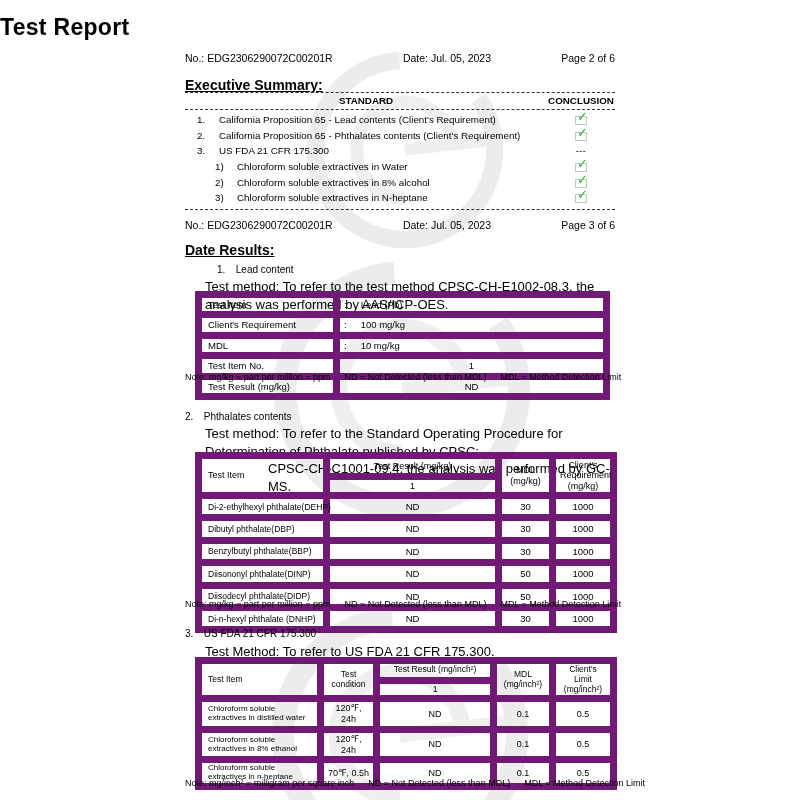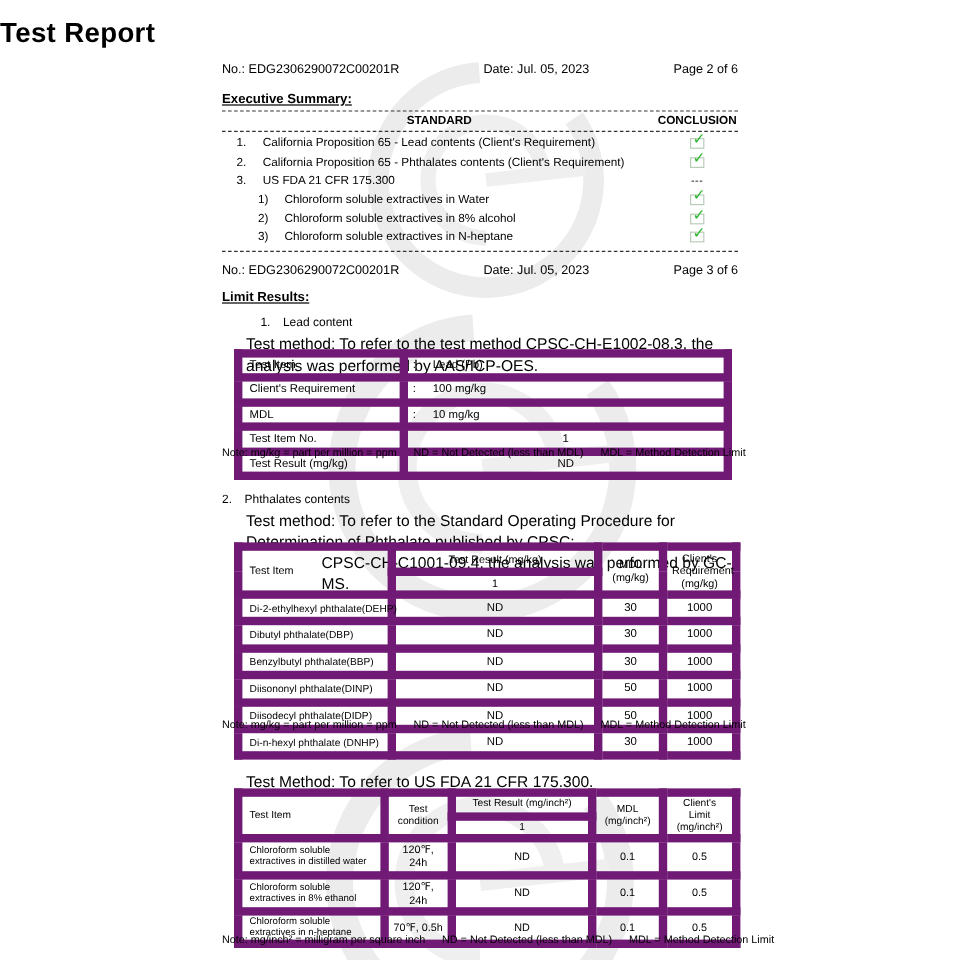--- a/index.html
+++ b/index.html
@@ -13,21 +13,21 @@
   }
   .watermark { position:absolute; z-index:0; }
   .content { position:absolute; inset:0; z-index:1; }
   .block { position:absolute; left:185px; width:430px; }
 
   .title { top:14px; left:0; width:800px; font-size:23px; font-weight:bold; letter-spacing:0.3px; }
 
   .page-header { display:flex; justify-content:space-between; font-size:10.5px; }
   .ph2 { top:52px; } .ph3 { top:219px; }
 
-  .sec-heading { font-weight:bold; font-size:11px; text-decoration:underline; }
+  .sec-heading { font-weight:bold; font-size:14px; text-decoration:underline; }
   .exec-heading { top:77px; } .results-heading { top:242px; }
 
   
   .es-table { top:92px; font-size:9.8px; border-top:1px dashed #333; border-bottom:1px dashed #333; padding-bottom:3px; }
   .es-head { display:flex; font-weight:bold; padding:2px 0 3px; border-bottom:1px dashed #333; margin-bottom:2px; }
   .es-head .std { flex:1; text-align:center; }
   .es-head .ccl { width:68px; text-align:center; flex:none; }
   .es-row { display:flex; align-items:center; height:15.6px; }
   .es-row.main { padding-left:12px; }
   .es-row.sub  { padding-left:30px; }
@@ -140,21 +140,21 @@
       <span class="mark-col"><span class="checkbox"><span class="check">✓</span></span></span>
     </div>
   </div>
 
   <div class="block page-header ph3">
     <span>No.: EDG2306290072C00201R</span>
     <span>Date: Jul. 05, 2023</span>
     <span>Page 3 of 6</span>
   </div>
 
-  <div class="block sec-heading results-heading">Limit Results:</div>
+  <div class="block sec-heading results-heading">Date Results:</div>
 
   <div class="block sec-title lead-title">
     <span class="num">1.</span>
     <span>Lead content</span>
   </div>
   <div class="block method lead-method">Test method: To refer to the test method CPSC-CH-E1002-08.3, the analysis was performed by AAS/ICP-OES.</div>
 
   <table class="tbl lead-table">
     <colgroup>
         <col class="c1">
@@ -256,20 +256,24 @@
       </tr>
     </tbody>
   </table>
 
   <div class="block note ph-note">
     <span>Note: mg/kg = part per million = ppm</span>
     <span>ND = Not Detected (less than MDL)</span>
     <span>MDL = Method Detection Limit</span>
   </div>
 
+  <div class="block sec-title fda-title">
+    <span class="num">3.</span>
+    <span>US FDA 21 CFR 175.300</span>
+  </div>
   <div class="block method fda-method">Test Method: To refer to US FDA 21 CFR 175.300.</div>
 
   <table class="tbl fda-table">
     <colgroup>
         <col class="fc1">
         <col class="fc2">
         <col class="fc3">
         <col class="fc4">
         <col class="fc5">
       </colgroup>

